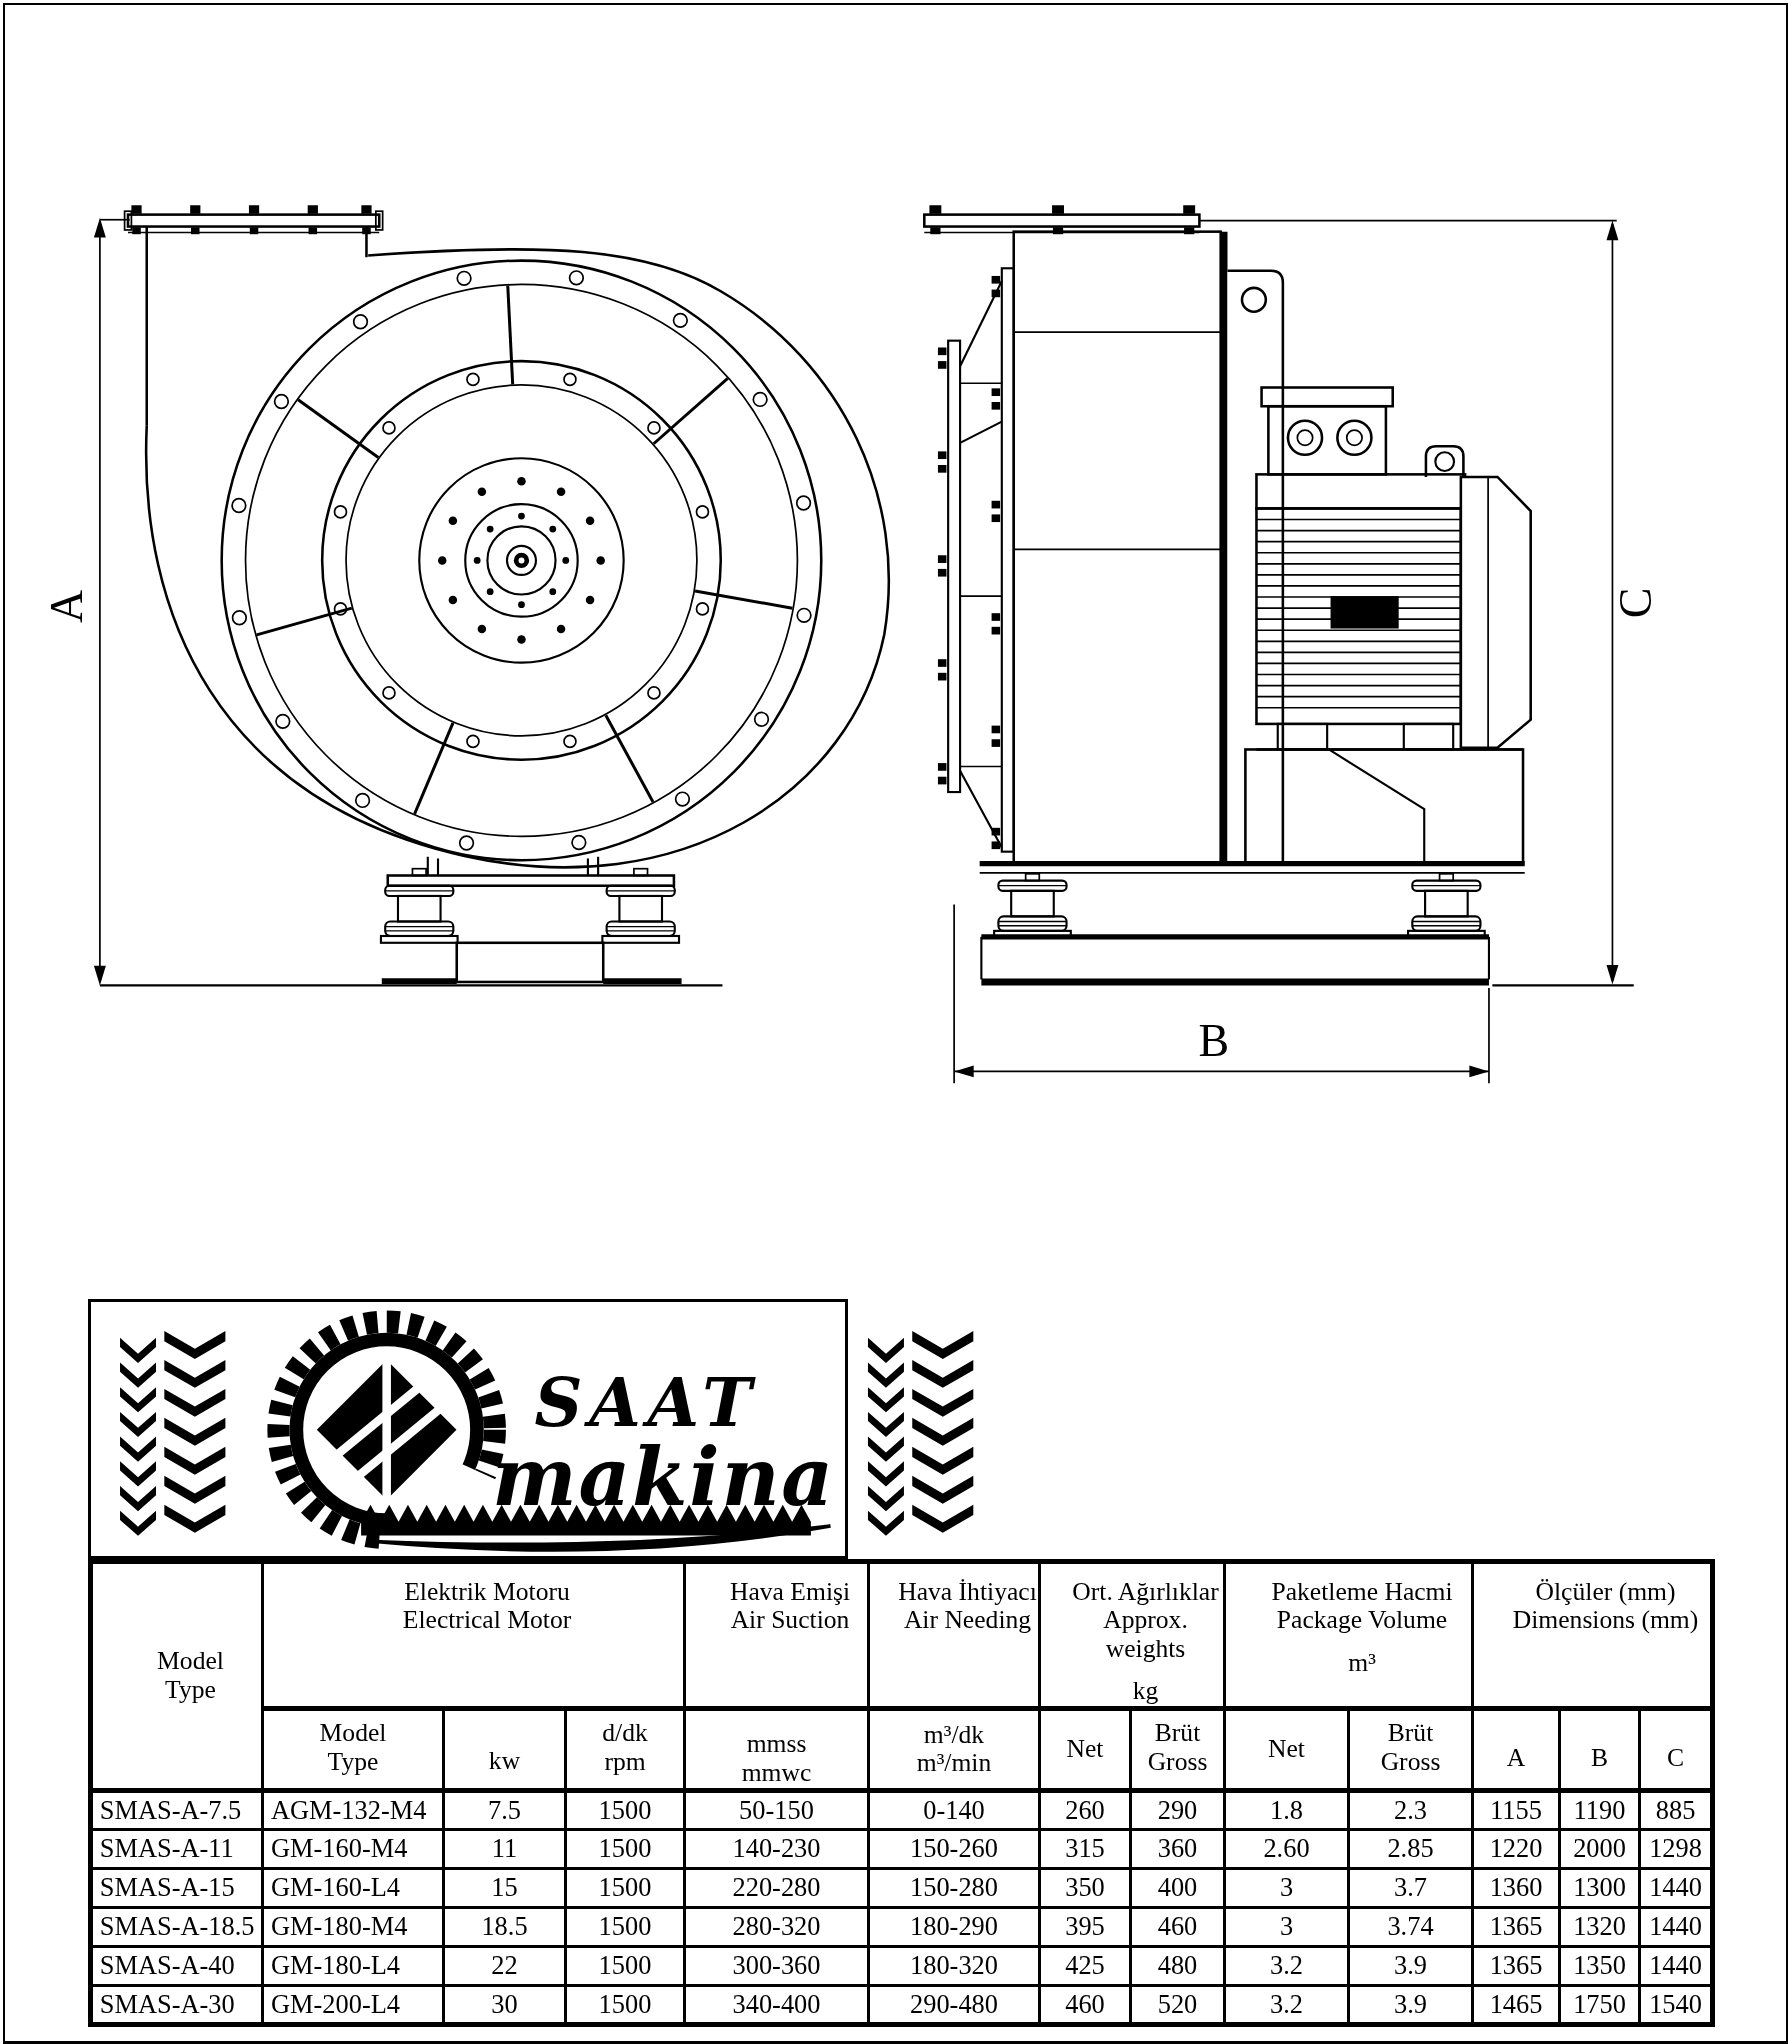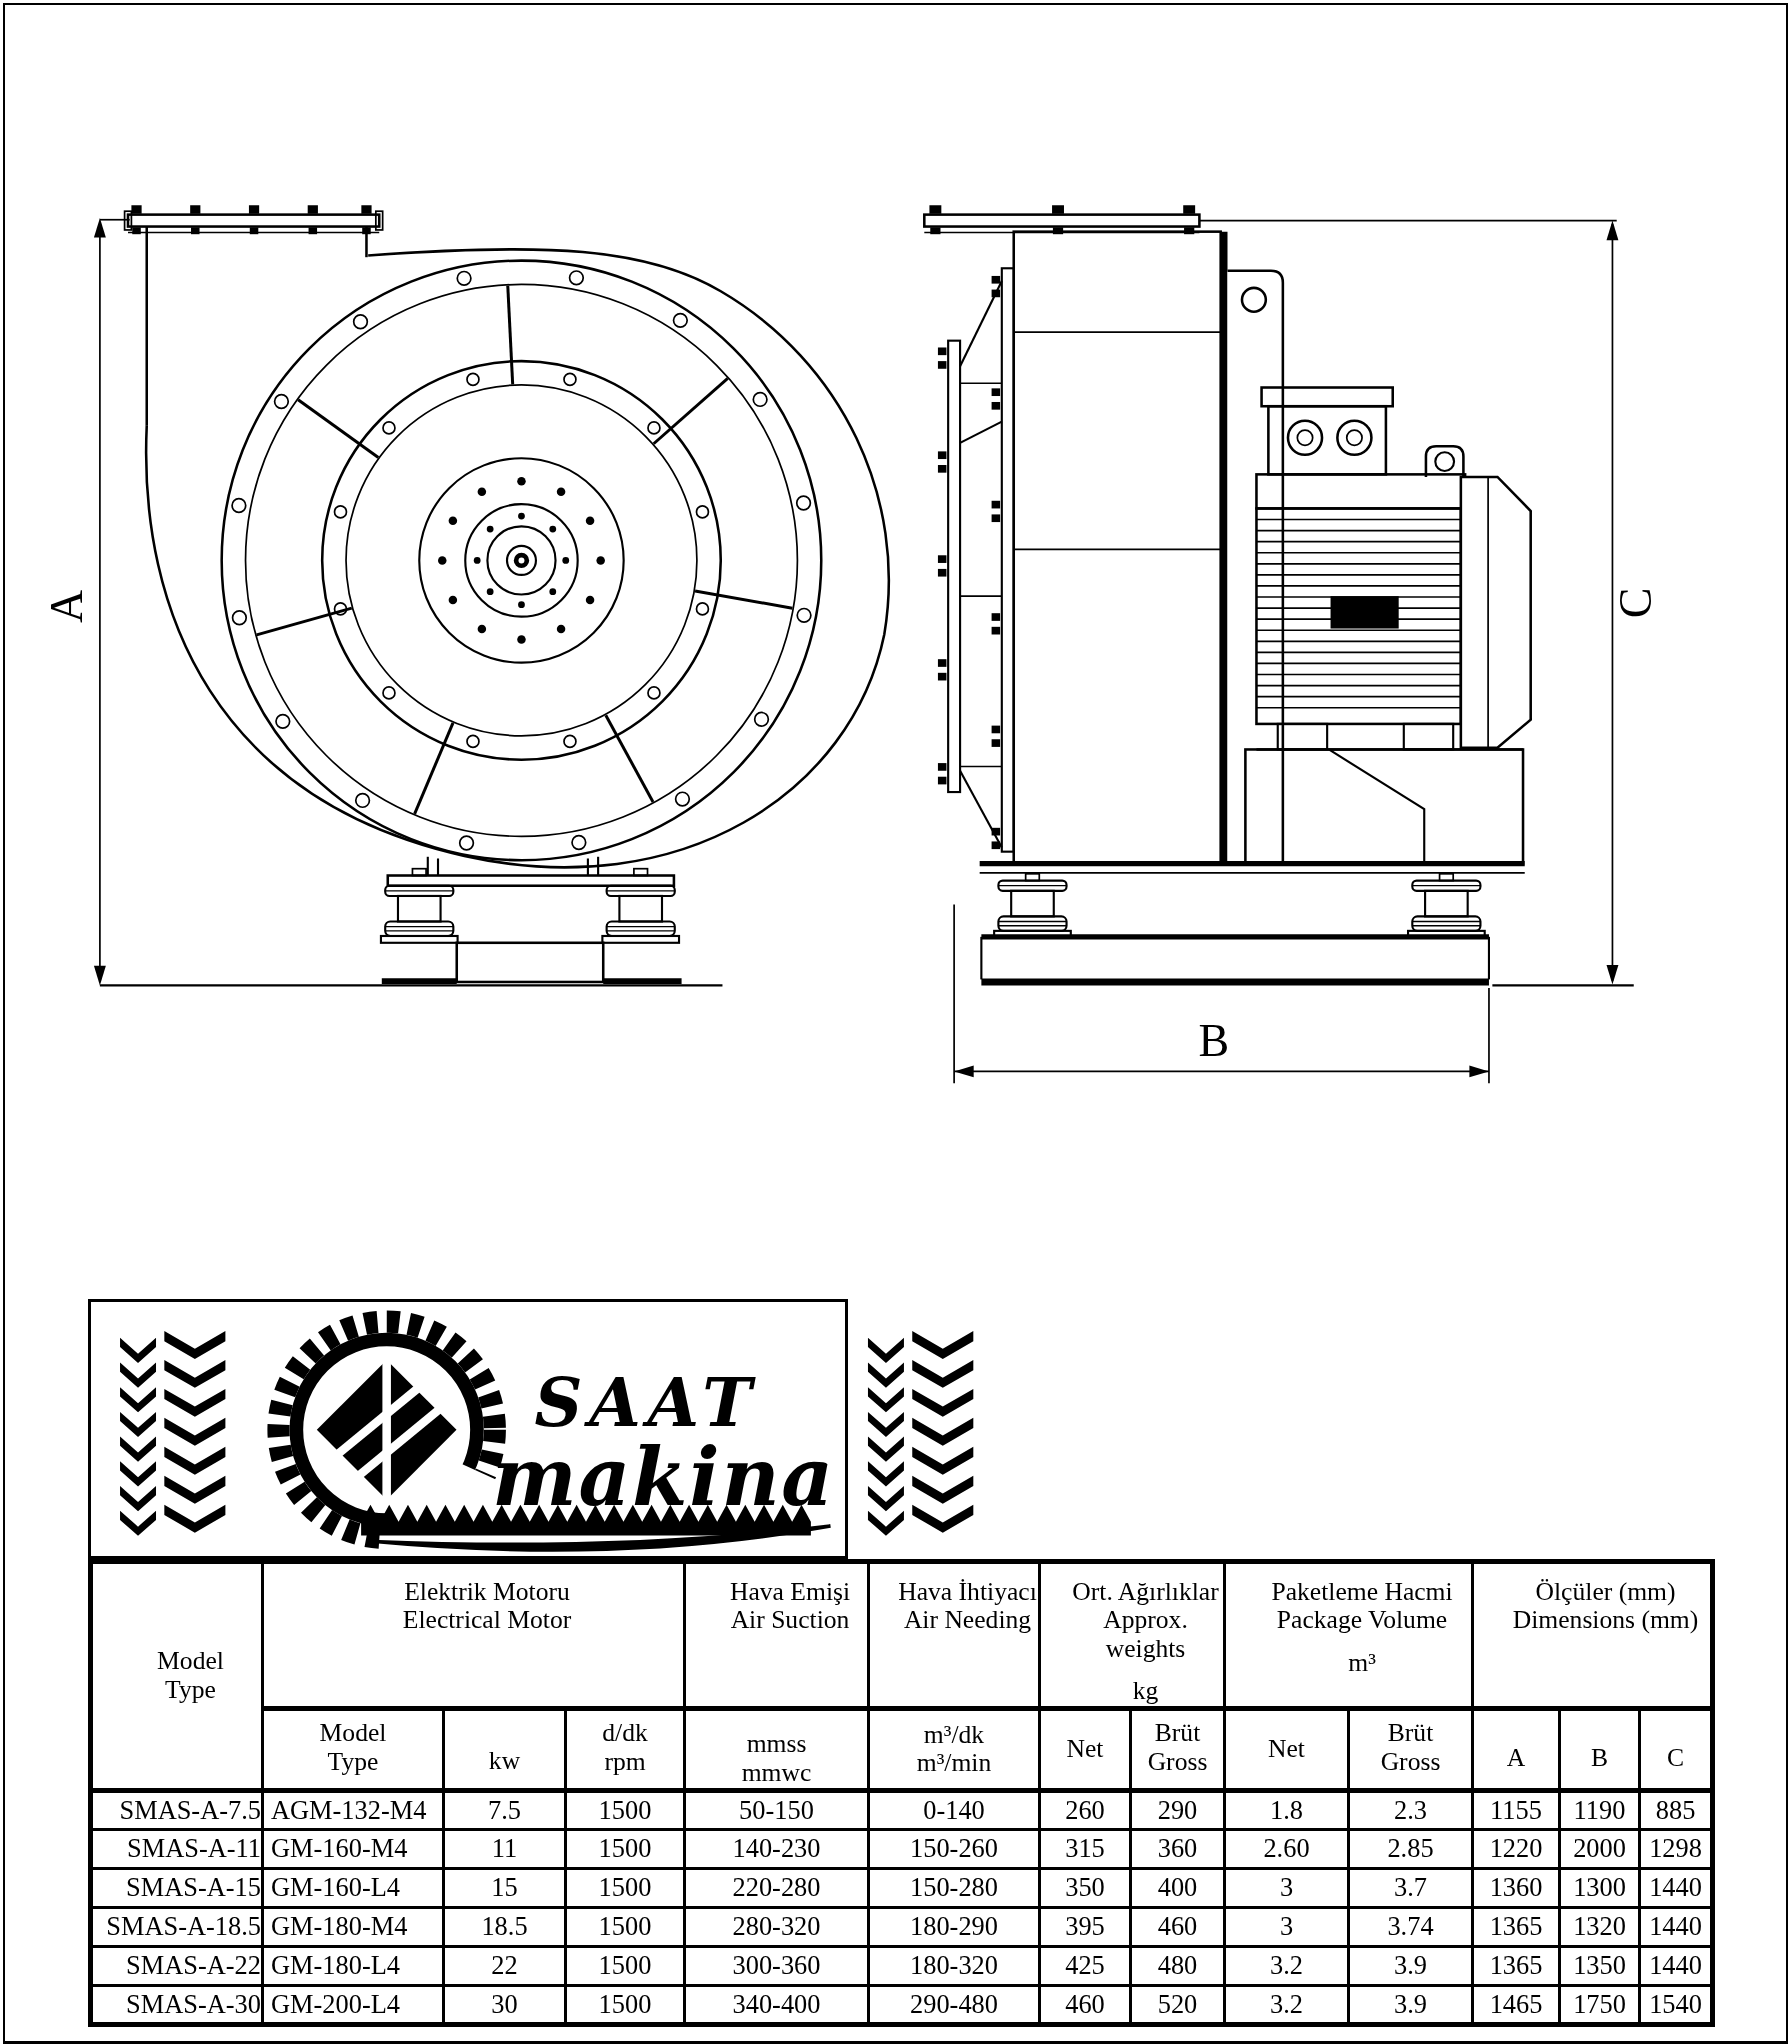--- a/index.html
+++ b/index.html
@@ -24,21 +24,21 @@
   .spec-table{position:absolute;left:88px;top:1559px;width:1623px;border-collapse:collapse;
               table-layout:fixed;background:#fff;}
   .spec-table td{border:3.4px solid #000;padding:0;text-align:center;vertical-align:middle;
                  font-size:25.6px;line-height:1.12;overflow:hidden;}
   .spec-table tr.ghead{height:106px;}
   .spec-table tr.ghead td{border-bottom-width:5.1px;vertical-align:top;padding-top:13.6px;padding-left:27px;}
   .spec-table tr.shead{height:82px;}
   .spec-table tr.shead td{border-bottom-width:5.1px;}
   .spec-table tr.datarow{height:39px;}
   .spec-table tr.datarow td{font-size:26.4px;}
-  .spec-table td.c-model{text-align:right;padding-left:6.8px;}
+  .spec-table td.c-model{text-align:left;padding-left:6.8px;}
   .spec-table td.c-motor{text-align:left;padding-left:7px;}
   td.merged{vertical-align:middle !important;padding-top:0 !important;}
   .unit{margin-top:13.6px;}
   .va-top{vertical-align:top !important;padding-top:8.5px !important;}
   .va-bot{vertical-align:bottom !important;padding-bottom:12px !important;}
   .va-low{vertical-align:middle !important;padding-top:19px !important;}
 </style>
 </head>
 <body>
 
@@ -572,21 +572,21 @@
           <td class="c-num">180-290</td>
           <td class="c-num">395</td>
           <td class="c-num">460</td>
           <td class="c-num">3</td>
           <td class="c-num">3.74</td>
           <td class="c-num">1365</td>
           <td class="c-num">1320</td>
           <td class="c-num">1440</td>
         </tr>
         <tr class="datarow">
-          <td class="c-model">SMAS-A-22</td>
+          <td class="c-model">SMAS-A-40</td>
           <td class="c-motor">GM-180-L4</td>
           <td class="c-num">22</td>
           <td class="c-num">1500</td>
           <td class="c-num">300-360</td>
           <td class="c-num">180-320</td>
           <td class="c-num">425</td>
           <td class="c-num">480</td>
           <td class="c-num">3.2</td>
           <td class="c-num">3.9</td>
           <td class="c-num">1365</td>

